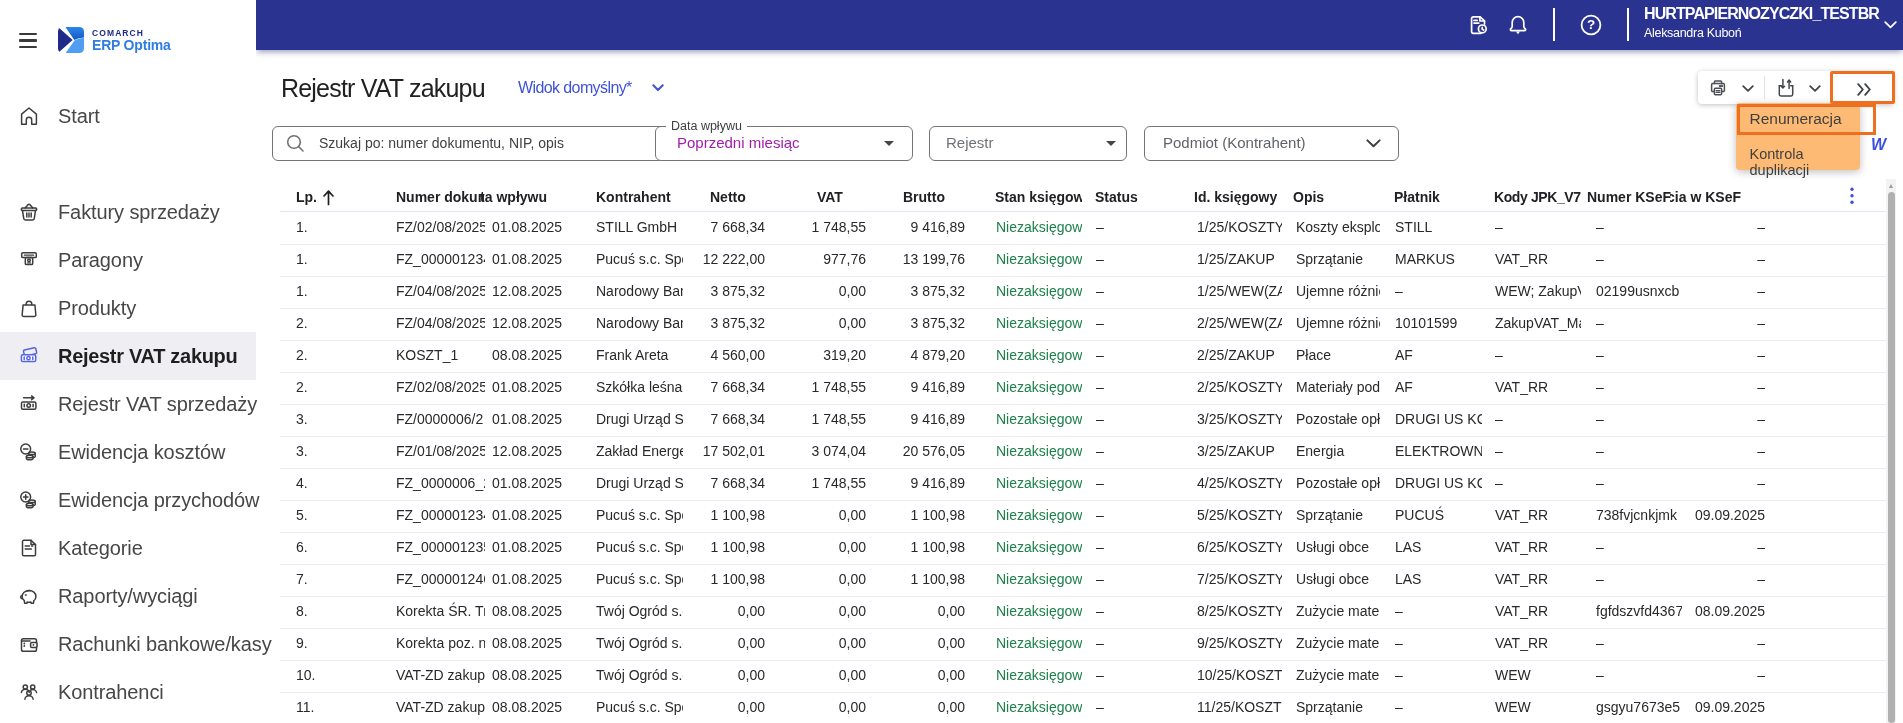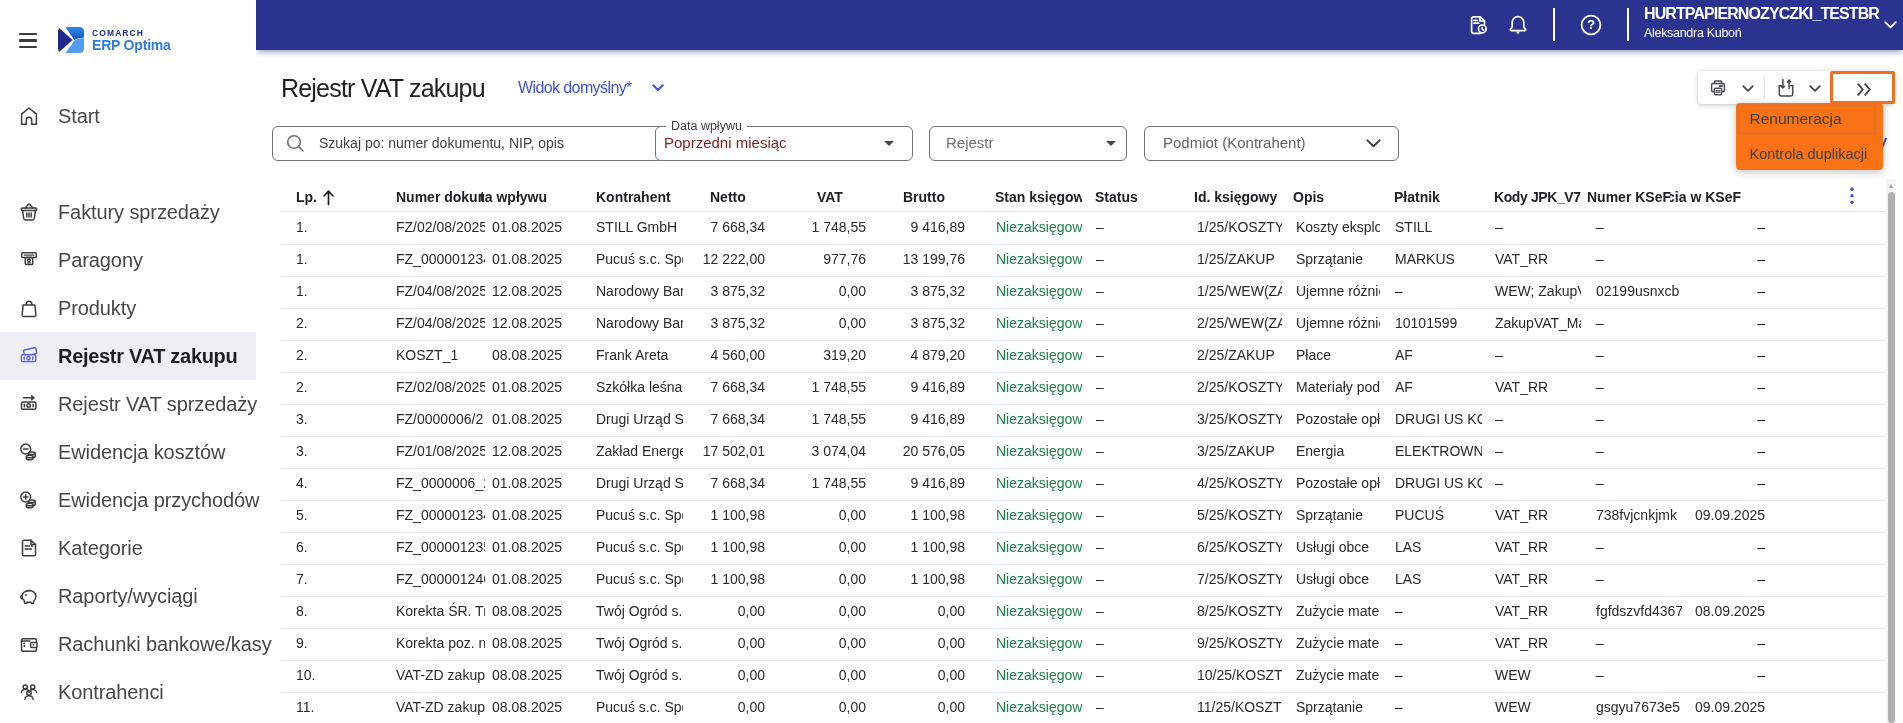--- a/index.html
+++ b/index.html
@@ -24,21 +24,21 @@
 
 #title{position:absolute;left:281px;top:74px;font-size:25px;letter-spacing:-.8px;color:#212121}
 #widok{position:absolute;left:518px;top:79px;font-size:16px;font-weight:normal;letter-spacing:-.6px;color:#3e52d6}
 
 #tbar{position:absolute;left:1698px;top:71px;width:196px;height:33px;background:#fff;border-radius:4px;box-shadow:0 1px 5px rgba(0,0,0,.25)}
 #tbar svg{position:absolute}
 #tdiv{position:absolute;left:66px;top:5px;width:1px;height:23px;background:#e2e2e8}
 #obox1{position:absolute;left:1830px;top:70.5px;width:64.5px;height:33px;border:3.5px solid #ee6f20;border-radius:2px;background:#fff;z-index:3}
 #obox1 svg{position:absolute;left:24px;top:9px}
 #wletter{position:absolute;left:1871px;top:136px;font-size:16px;font-weight:bold;font-style:italic;color:#3c50e0;z-index:1}
-#menu{position:absolute;left:1736px;top:103px;width:147px;height:67px;background:#f97316;border-radius:4px;box-shadow:0 2px 8px rgba(0,0,0,.25);z-index:2}
+#menu{position:absolute;left:1736px;top:103px;width:124px;height:67px;background:#fdba74;border-radius:4px;box-shadow:0 2px 8px rgba(0,0,0,.25);z-index:2}
 #mi1{position:absolute;left:13.5px;top:7px;font-size:15.5px;color:#3f3f3f}
 #mi2{position:absolute;left:13.5px;top:42.5px;font-size:14.5px;color:#3f3f3f}
 #obox2{position:absolute;left:1737px;top:103.5px;width:139px;height:31px;border:3.5px solid #ee6f20;z-index:4}
 
 .fbox{position:absolute;top:126px;height:35px;border:1.5px solid #70757b;border-radius:6px;background:#fff}
 .fph{position:absolute;top:0;line-height:32px;font-size:15px;white-space:nowrap}
 #dlegend{position:absolute;left:666px;top:119px;font-size:12.5px;color:#3c3e42;background:#fff;padding:0 5px;z-index:1}
 .caret{position:absolute;top:14px;width:0;height:0;border-left:5px solid transparent;border-right:5px solid transparent;border-top:5.5px solid #43464b}
 
 #thead{position:absolute;left:0;top:182px;width:1903px;height:30px;font-weight:bold;font-size:14px;color:#202124}
@@ -271,21 +271,21 @@
   </div>
 <div id="obox2"></div>
 <div class="fbox" style="left:272px;width:410px">
   <svg width="19" height="19" viewBox="0 0 19 19" style="position:absolute;left:13px;top:7px" fill="none" stroke="#6e7276" stroke-width="1.6" stroke-linecap="round">
       <circle cx="8" cy="8" r="6.3"></circle>
       <path d="M12.8 12.8 L17 17"></path>
     </svg>
   <span class="fph" style="left:46px;color:#3f4145;font-size:14px">Szukaj po: numer dokumentu, NIP, opis</span>
 </div>
 <div class="fbox" style="left:655px;width:258px">
-  <span class="fph" style="left:8px;color:#7f1d1d">Poprzedni miesiąc</span>
+  <span class="fph" style="left:21px;color:#a21caf">Poprzedni miesiąc</span>
   <div class="caret" style="left:228px"></div>
 </div>
 <div id="dlegend">Data wpływu</div>
 <div class="fbox" style="left:929px;width:198px">
   <span class="fph" style="left:16px;color:#6f7377">Rejestr</span>
   <div class="caret" style="left:176px"></div>
 </div>
 <div class="fbox" style="left:1144px;width:255px">
   <span class="fph" style="left:18px;color:#5f6368">Podmiot (Kontrahent)</span>
   <svg width="15" height="9" viewBox="0 0 15 9" style="position:absolute;left:221px;top:12px" fill="none" stroke="#3c4043" stroke-width="2" stroke-linecap="round" stroke-linejoin="round">

